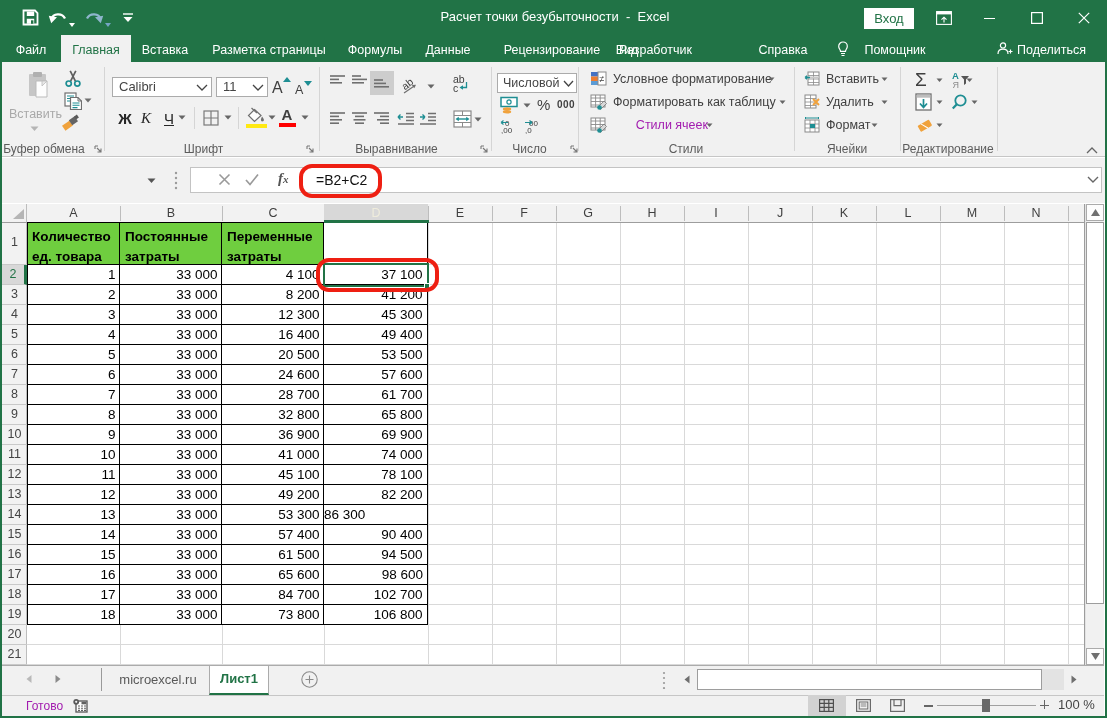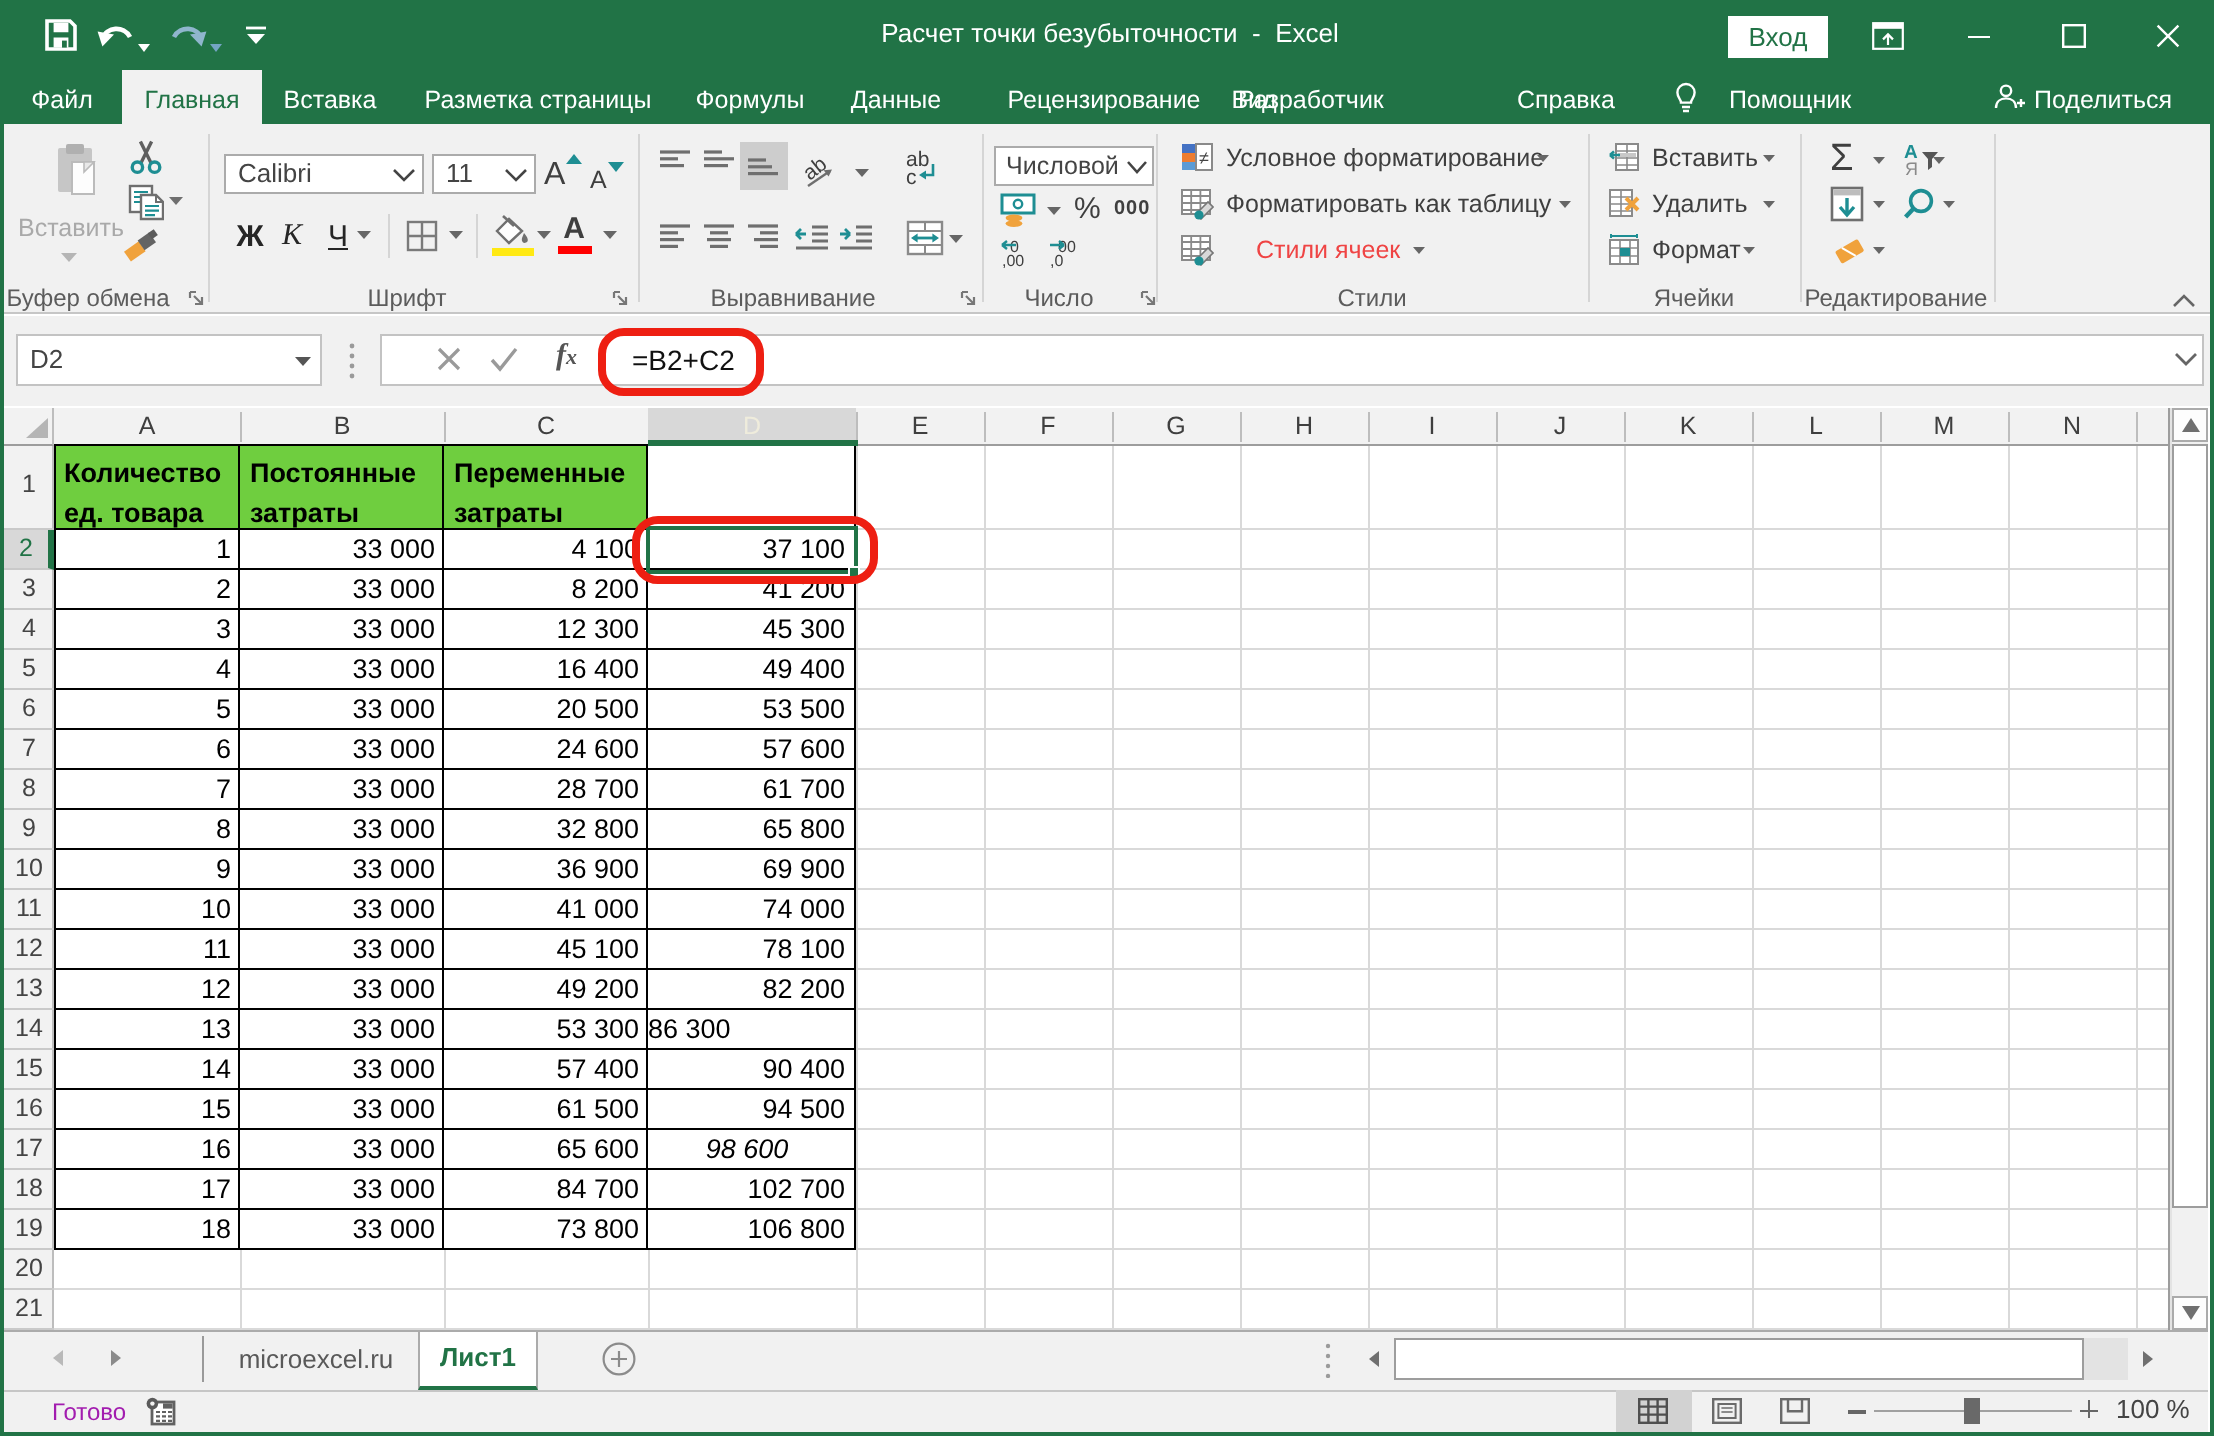--- a/index.html
+++ b/index.html
@@ -389,21 +389,21 @@
       </svg>
     </div>
     <div style="position:absolute;left:590px;top:117px;width:17px;height:16px;">
       <svg style="display:block" width="17" height="16" viewBox="0 0 17 16">
         <rect x="1" y="1" width="14" height="12" fill="#fff" stroke="#8a8a8a"></rect>
         <path d="M1 4 h14 M1 7.5 h14 M1 11 h14 M5.6 1 v12 M10.2 1 v12" stroke="#8a8a8a" stroke-width="0.9"></path>
         <path d="M8 13 l6-6 2.5 2.5 -6 6 z" fill="#d8d8d8" stroke="#777" stroke-width="0.8"></path>
         <circle cx="9.5" cy="13.5" r="2.3" fill="#1e8e93"></circle>
       </svg>
     </div>
-    <div class="tx" style="position:absolute;left:628px;top:118px;width:95px;height:14px;color:#ef4444;font-size:12.5px;line-height:14px;">Стили ячеек</div>
+    <div class="tx" style="position:absolute;left:613px;top:118px;width:95px;height:14px;color:#a21caf;font-size:12.5px;line-height:14px;text-align:right;">Стили ячеек</div>
     <div style="position:absolute;left:706px;top:123px;width:7px;height:5px;">
       <svg style="display:block" width="7" height="5" viewBox="0 0 7 5">
         <path d="M0.5 0.5 l3 3.5 3-3.5 z" fill="#666"></path>
       </svg>
     </div>
     <div style="position:absolute;left:804px;top:71px;width:16px;height:16px;">
       <svg style="display:block" width="16" height="16" viewBox="0 0 16 16">
         <rect x="4" y="1" width="11" height="13" fill="#fff" stroke="#8a8a8a"></rect>
         <path d="M4 4.5 h11 M4 8 h11 M4 11.5 h11 M9.5 1 v13" stroke="#8a8a8a" stroke-width="0.8"></path>
         <rect x="5" y="5.5" width="9" height="2" fill="#c8c8c8"></rect>
@@ -489,21 +489,20 @@
         <rect x="1" y="4" width="13" height="7" rx="1" fill="#f0a23c" transform="rotate(-30 8 7)"></rect>
         <path d="M5 4 l4 7" stroke="#fff" transform="rotate(-30 8 7)"></path>
       </svg>
     </div>
     <div style="position:absolute;left:936px;top:123px;width:7px;height:5px;">
       <svg style="display:block" width="7" height="5" viewBox="0 0 7 5">
         <path d="M0.5 0.5 l3 3.5 3-3.5 z" fill="#666"></path>
       </svg>
     </div>
     <div style="position:absolute;left:0px;top:158px;width:1107px;height:45px;background:#f1f1f1;"></div>
-    <div class="tx" style="position:absolute;left:8px;top:167px;width:153px;height:26px;background:#fff;border:1px solid #c3c3c3;color:#444;font-size:13px;line-height:24px;padding-left:6px;">D2</div>
     <div style="position:absolute;left:147px;top:178px;width:9px;height:6px;">
       <svg style="display:block" width="9" height="6" viewBox="0 0 9 6">
         <path d="M0.5 0.5 l4 4.5 4-4.5 z" fill="#555"></path>
       </svg>
     </div>
     <div style="position:absolute;left:174px;top:170px;width:4px;height:20px;">
       <svg style="display:block" width="4" height="20" viewBox="0 0 4 20">
         <circle cx="2" cy="3" r="1.2" fill="#9a9a9a"></circle>
         <circle cx="2" cy="8" r="1.2" fill="#9a9a9a"></circle>
         <circle cx="2" cy="13" r="1.2" fill="#9a9a9a"></circle>
@@ -707,21 +706,21 @@
     <div class="tx" style="position:absolute;left:120px;top:524.5px;width:102px;height:20px;color:#000;font-size:13.5px;text-align:right;line-height:19.5px;padding-right:4.5px;">33 000</div>
     <div class="tx" style="position:absolute;left:222px;top:524.5px;width:102px;height:20px;color:#000;font-size:13.5px;text-align:right;line-height:19.5px;padding-right:4.5px;">57 400</div>
     <div class="tx" style="position:absolute;left:324px;top:524.5px;width:104px;height:20px;color:#000;font-size:13.5px;text-align:right;line-height:19.5px;padding-right:5.5px;">90 400</div>
     <div class="tx" style="position:absolute;left:27px;top:544.5px;width:93px;height:20px;color:#000;font-size:13.5px;text-align:right;line-height:19.5px;padding-right:4.5px;">15</div>
     <div class="tx" style="position:absolute;left:120px;top:544.5px;width:102px;height:20px;color:#000;font-size:13.5px;text-align:right;line-height:19.5px;padding-right:4.5px;">33 000</div>
     <div class="tx" style="position:absolute;left:222px;top:544.5px;width:102px;height:20px;color:#000;font-size:13.5px;text-align:right;line-height:19.5px;padding-right:4.5px;">61 500</div>
     <div class="tx" style="position:absolute;left:324px;top:544.5px;width:104px;height:20px;color:#000;font-size:13.5px;text-align:right;line-height:19.5px;padding-right:5.5px;">94 500</div>
     <div class="tx" style="position:absolute;left:27px;top:564.5px;width:93px;height:20px;color:#000;font-size:13.5px;text-align:right;line-height:19.5px;padding-right:4.5px;">16</div>
     <div class="tx" style="position:absolute;left:120px;top:564.5px;width:102px;height:20px;color:#000;font-size:13.5px;text-align:right;line-height:19.5px;padding-right:4.5px;">33 000</div>
     <div class="tx" style="position:absolute;left:222px;top:564.5px;width:102px;height:20px;color:#000;font-size:13.5px;text-align:right;line-height:19.5px;padding-right:4.5px;">65 600</div>
-    <div class="tx" style="position:absolute;left:324px;top:564.5px;width:104px;height:20px;color:#000;font-size:13.5px;text-align:center;line-height:19.5px;padding-right:5px;font-style:italic;">98 600</div>
+    <div class="tx" style="position:absolute;left:324px;top:564.5px;width:104px;height:20px;color:#000;font-size:13.5px;text-align:right;line-height:19.5px;padding-right:5px;">98 600</div>
     <div class="tx" style="position:absolute;left:27px;top:584.5px;width:93px;height:20px;color:#000;font-size:13.5px;text-align:right;line-height:19.5px;padding-right:4.5px;">17</div>
     <div class="tx" style="position:absolute;left:120px;top:584.5px;width:102px;height:20px;color:#000;font-size:13.5px;text-align:right;line-height:19.5px;padding-right:4.5px;">33 000</div>
     <div class="tx" style="position:absolute;left:222px;top:584.5px;width:102px;height:20px;color:#000;font-size:13.5px;text-align:right;line-height:19.5px;padding-right:4.5px;">84 700</div>
     <div class="tx" style="position:absolute;left:324px;top:584.5px;width:104px;height:20px;color:#000;font-size:13.5px;text-align:right;line-height:19.5px;padding-right:5.5px;">102 700</div>
     <div class="tx" style="position:absolute;left:27px;top:604.5px;width:93px;height:20px;color:#000;font-size:13.5px;text-align:right;line-height:19.5px;padding-right:4.5px;">18</div>
     <div class="tx" style="position:absolute;left:120px;top:604.5px;width:102px;height:20px;color:#000;font-size:13.5px;text-align:right;line-height:19.5px;padding-right:4.5px;">33 000</div>
     <div class="tx" style="position:absolute;left:222px;top:604.5px;width:102px;height:20px;color:#000;font-size:13.5px;text-align:right;line-height:19.5px;padding-right:4.5px;">73 800</div>
     <div class="tx" style="position:absolute;left:324px;top:604.5px;width:104px;height:20px;color:#000;font-size:13.5px;text-align:right;line-height:19.5px;padding-right:5.5px;">106 800</div>
     <div style="position:absolute;left:323px;top:262.5px;width:106px;height:24px;border:2px solid #217346;background:transparent;z-index:20;"></div>
     <div style="position:absolute;left:424px;top:283px;width:6px;height:6px;background:#217346;border:1px solid #fff;z-index:21;"></div>

